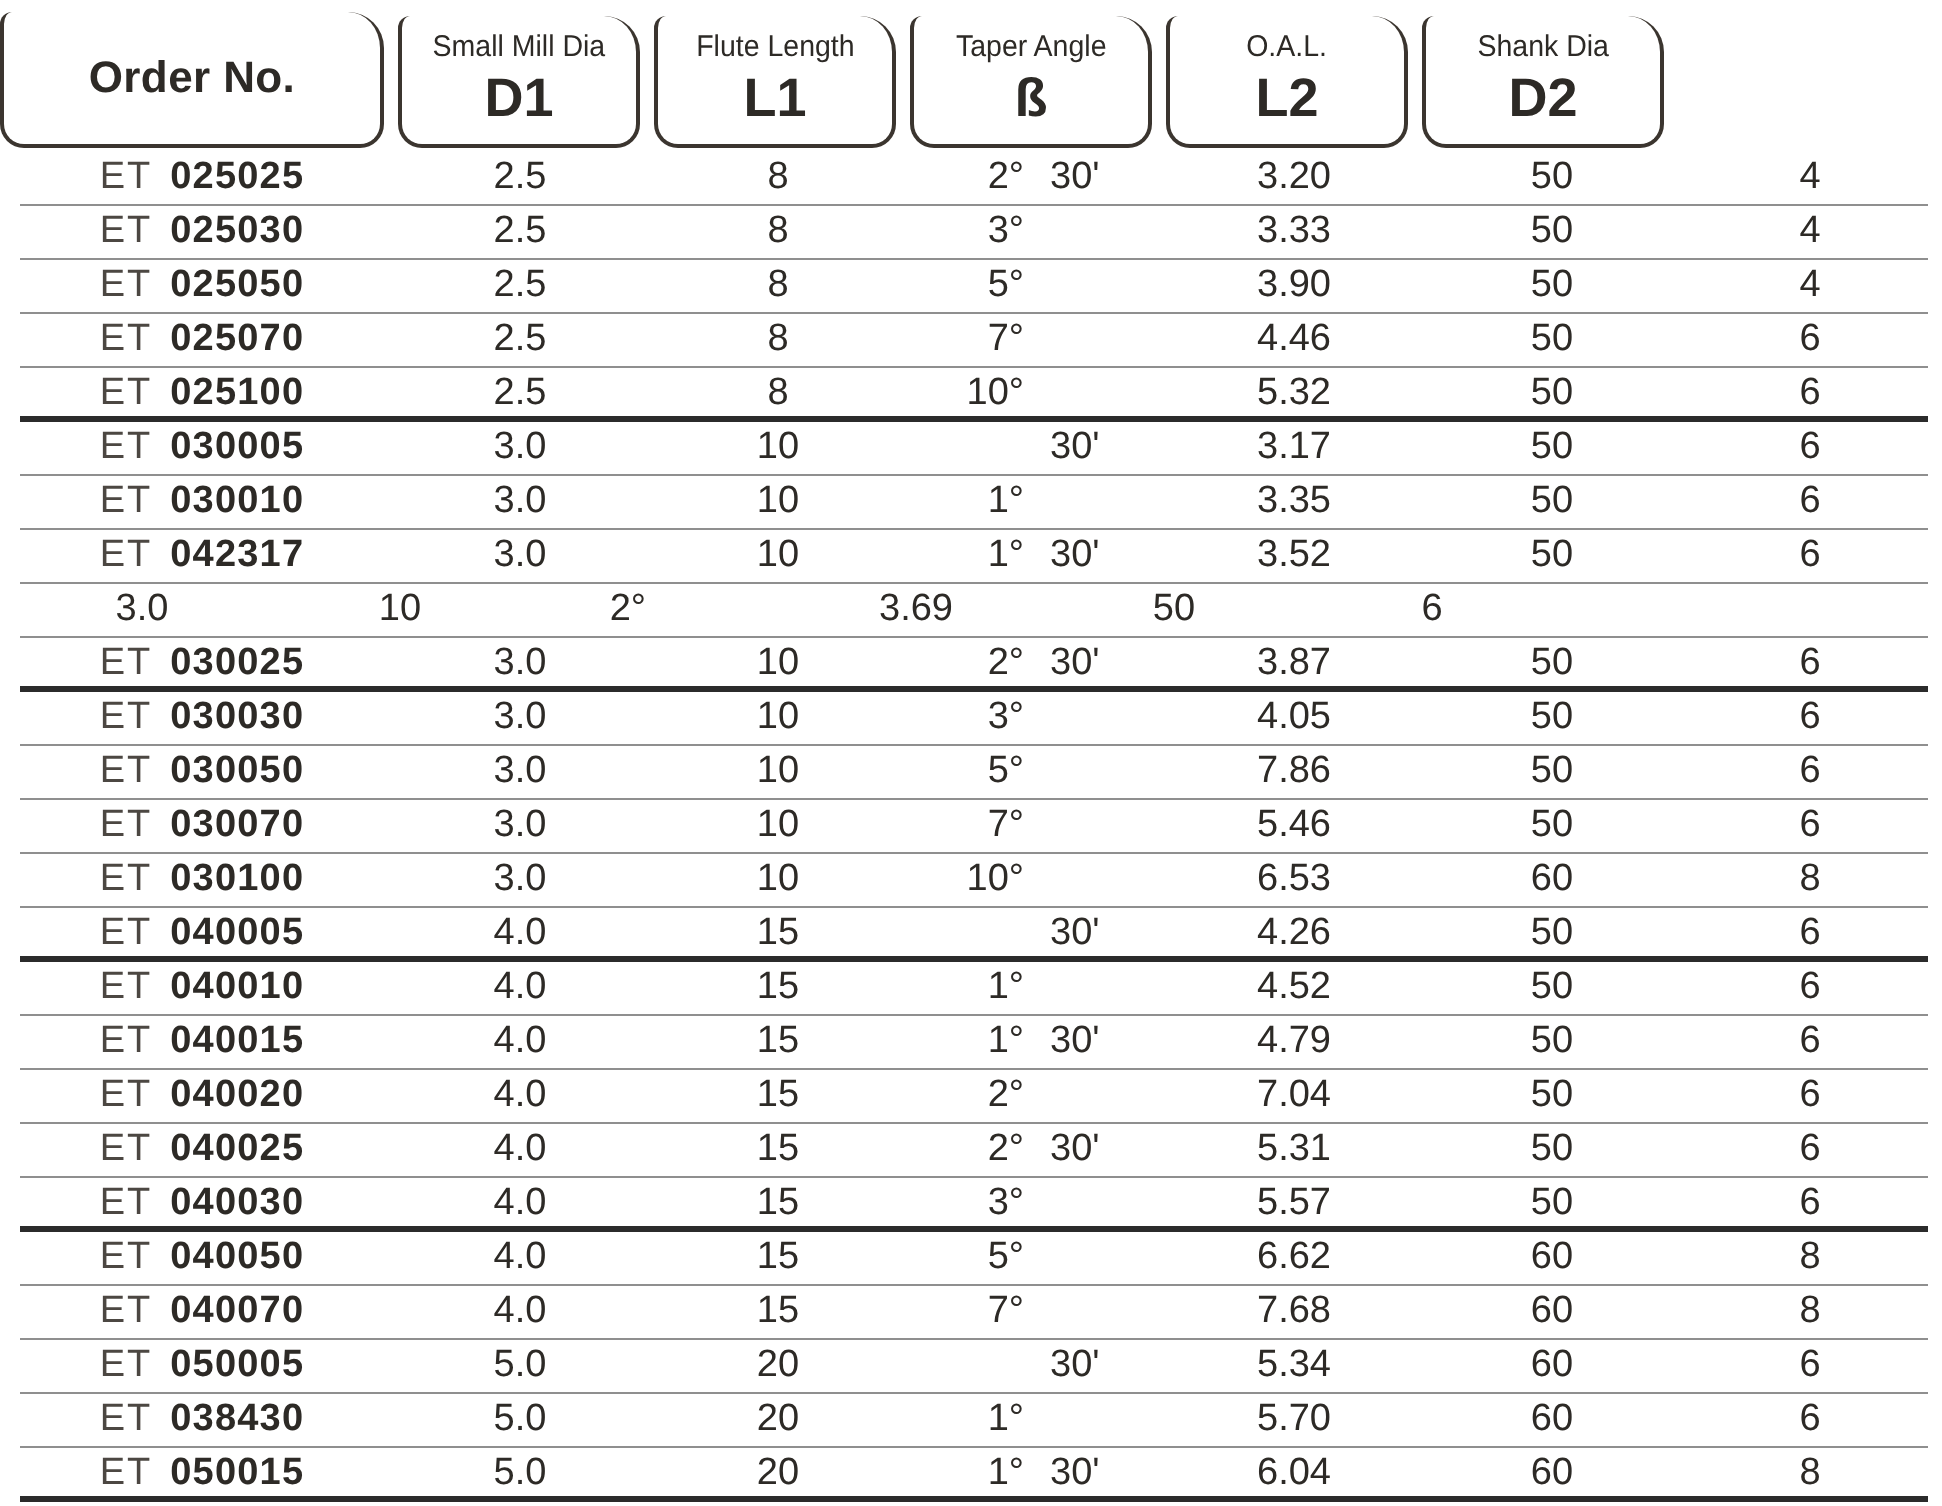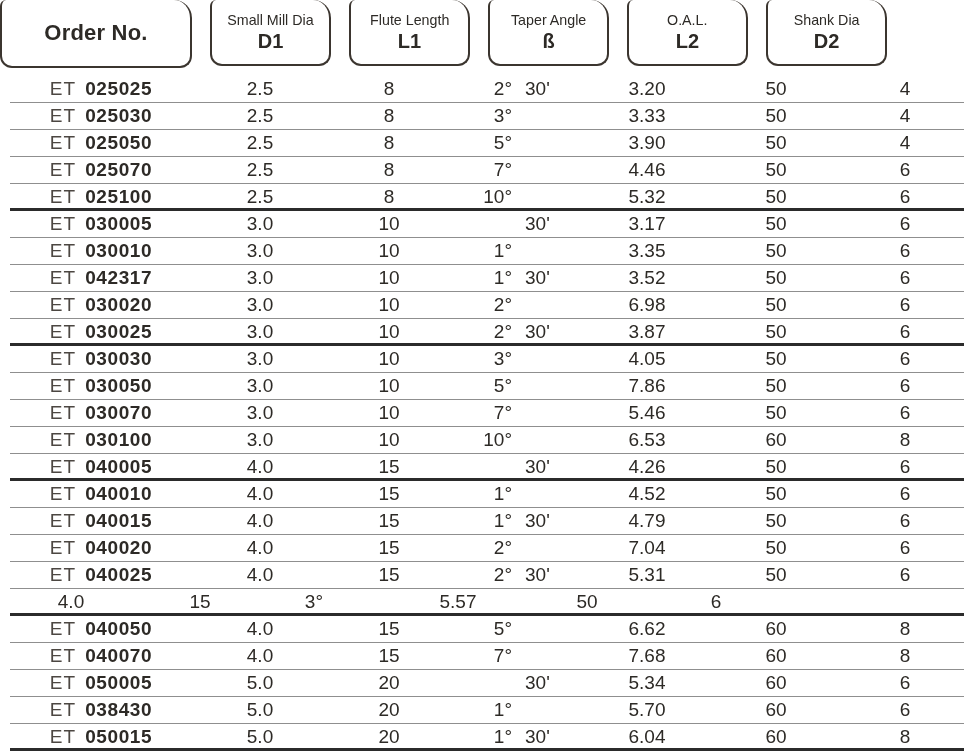--- a/index.html
+++ b/index.html
@@ -14,23 +14,23 @@
   html,body{margin:0;padding:0;}
   body{
     width:971px;height:753px;background:var(--bg);
     font-family:"Liberation Sans", sans-serif;
     color:var(--text);
     overflow:hidden;
   }
   
   .header-row{
     display:flex;
-    gap:18px;
+    gap:7px;
     height:76px;
-    align-items:flex-start;
+    align-items:flex-end;
   }
   .hcell{
     flex:none;
     width:121px;
     height:66px;
     margin-bottom:2px;
     border:2px solid var(--hborder);
     border-top:none;
     border-radius:6px 18px 12px 12px;
     display:flex;
@@ -48,21 +48,21 @@
     font-weight:bold;
     letter-spacing:.2px;
   }
   .hlabel{
     font-size:15px;
     line-height:17px;
     transform:scaleX(.95);
     white-space:nowrap;
   }
   .hsub{
-    font-size:20px;
+    font-size:27px;
     font-weight:bold;
     margin-top:2px;
   }
   
   .tbody{
     padding:0 7px 18px 10px;
   }
   .row{
     display:flex;
     gap:7px;
@@ -233,28 +233,27 @@
     <div class="c col taper">
       <span class="deg">1°</span>
         <span class="min">30'</span>
     </div>
     <div class="c col">3.52</div>
     <div class="c col">50</div>
     <div class="c col">6</div>
   </div>
 
   <div class="row">
-    <div class="c order"><span class="et">ET</span><span class="code">030020</span></div>
     <div class="c col">3.0</div>
     <div class="c col">10</div>
     <div class="c col taper">
       <span class="deg">2°</span>
         <span class="min"></span>
     </div>
-    <div class="c col">6.98</div>
+    <div class="c col">3.69</div>
     <div class="c col">50</div>
     <div class="c col">6</div>
   </div>
 
   <div class="row group-end">
     <div class="c order"><span class="et">ET</span><span class="code">030025</span></div>
     <div class="c col">3.0</div>
     <div class="c col">10</div>
     <div class="c col taper">
       <span class="deg">2°</span>
@@ -376,20 +375,21 @@
     <div class="c col taper">
       <span class="deg">2°</span>
         <span class="min">30'</span>
     </div>
     <div class="c col">5.31</div>
     <div class="c col">50</div>
     <div class="c col">6</div>
   </div>
 
   <div class="row group-end">
+    <div class="c order"><span class="et">ET</span><span class="code">040030</span></div>
     <div class="c col">4.0</div>
     <div class="c col">15</div>
     <div class="c col taper">
       <span class="deg">3°</span>
         <span class="min"></span>
     </div>
     <div class="c col">5.57</div>
     <div class="c col">50</div>
     <div class="c col">6</div>
   </div>

